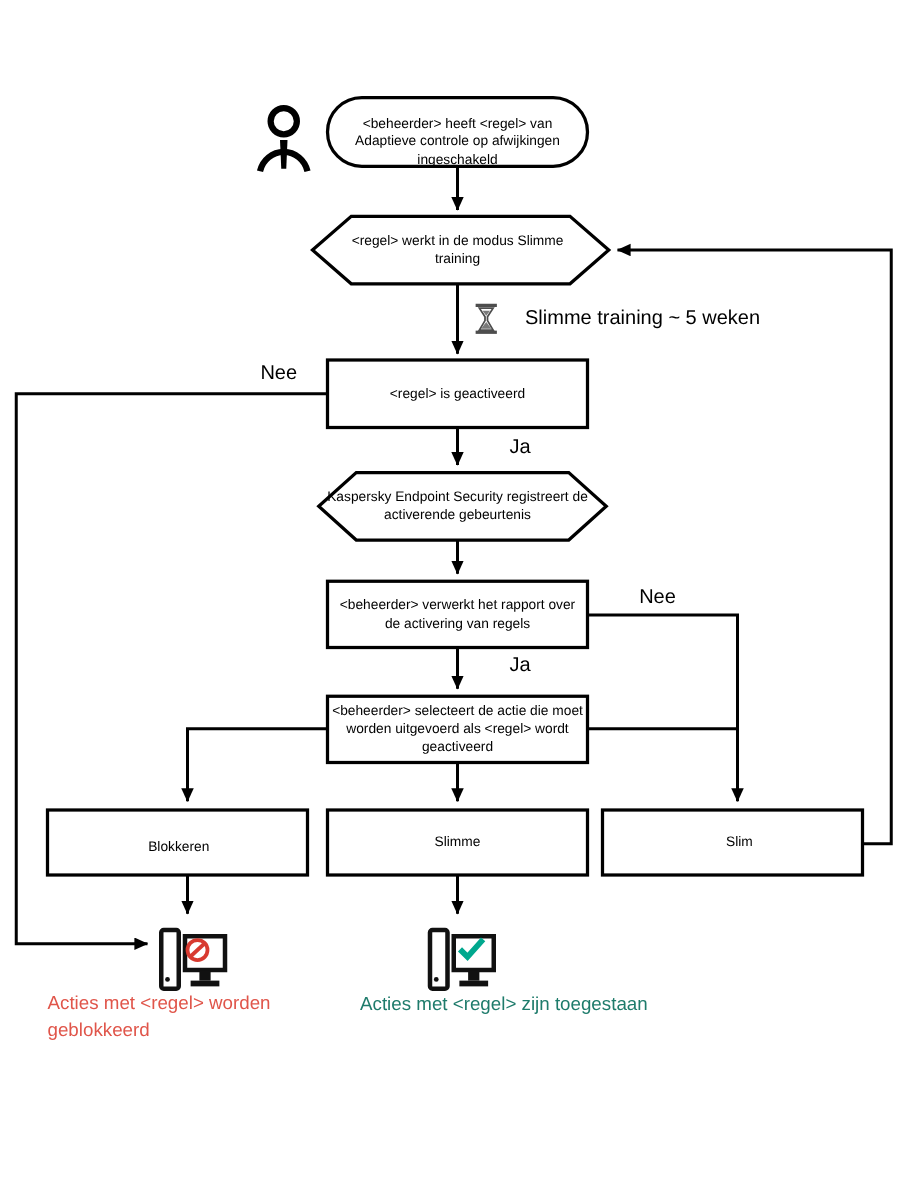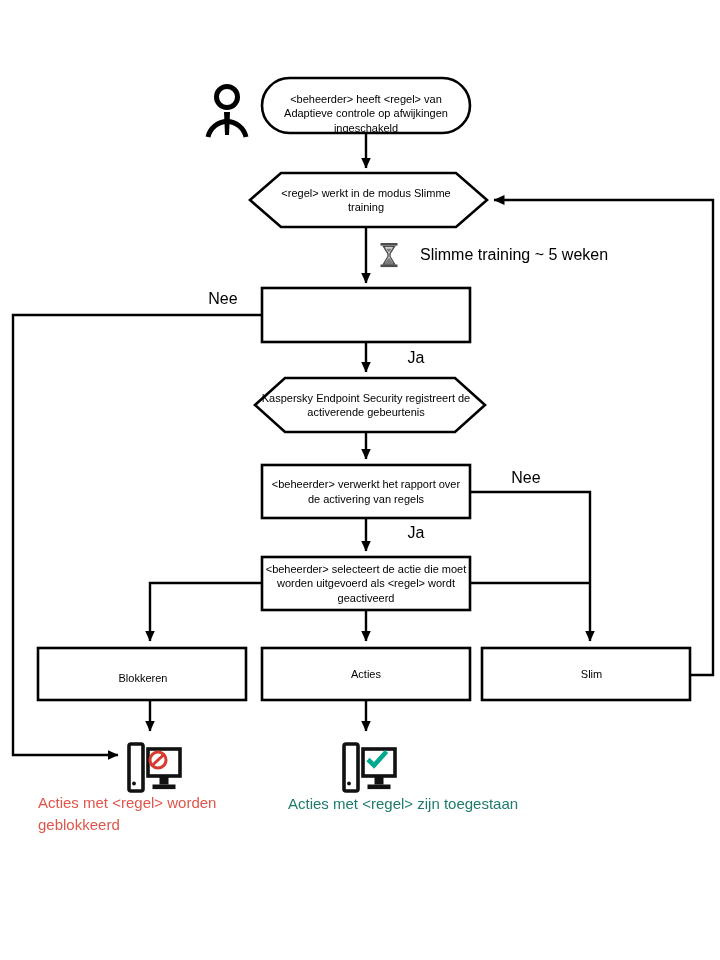--- a/index.html
+++ b/index.html
@@ -97,30 +97,31 @@
       <rect x="374.5" y="776.5" width="9" height="8" fill="#111"></rect>
       <rect x="367.5" y="784.5" width="23" height="4.6" fill="#111"></rect>
       <polyline points="368,759.5 374,765.5 386.5,751.5" fill="none" style="stroke:var(--check,#00a88e)" stroke-width="4.6"></polyline>
     </g>
   </svg>
 
   <div class="node-label" style="left:266px;top:80px;width:200px;height:67px;">&lt;beheerder&gt; heeft &lt;regel&gt; van Adaptieve controle op afwijkingen ingeschakeld</div>
 
   <div class="node-label" style="left:271px;top:175px;width:190px;height:50px;">&lt;regel&gt; werkt in de modus Slimme training</div>
 
+  <div class="node-label" style="left:266px;top:290px;width:200px;height:50px;">&lt;regel&gt; is geactiveerd</div>
 
   <div class="node-label" style="left:256px;top:380px;width:220px;height:50px;">Kaspersky Endpoint Security registreert de activerende gebeurtenis</div>
 
   <div class="node-label" style="left:266px;top:467px;width:200px;height:49px;">&lt;beheerder&gt; verwerkt het rapport over de activering van regels</div>
 
   <div class="node-label" style="left:264px;top:559px;width:204px;height:49px;">&lt;beheerder&gt; selecteert de actie die moet worden uitgevoerd als &lt;regel&gt; wordt geactiveerd</div>
 
   <div class="node-label" style="left:41px;top:650px;width:204px;height:56px;text-align:center;">Blokkeren</div>
 
-  <div class="node-label" style="left:264px;top:650px;width:204px;height:48px;">Acties</div>
+  <div class="node-label" style="left:264px;top:650px;width:204px;height:48px;">Slimme</div>
 
   <div class="node-label" style="left:484px;top:650px;width:215px;height:48px;">Slim</div>
 
   <div class="side-label" style="left:199px;top:290px;width:48px;">Nee</div>
 
   <div class="side-label" style="left:398px;top:349px;width:36px;">Ja</div>
 
   <div class="side-label" style="left:502px;top:469px;width:48px;">Nee</div>
 
   <div class="side-label" style="left:398px;top:524px;width:36px;">Ja</div>

